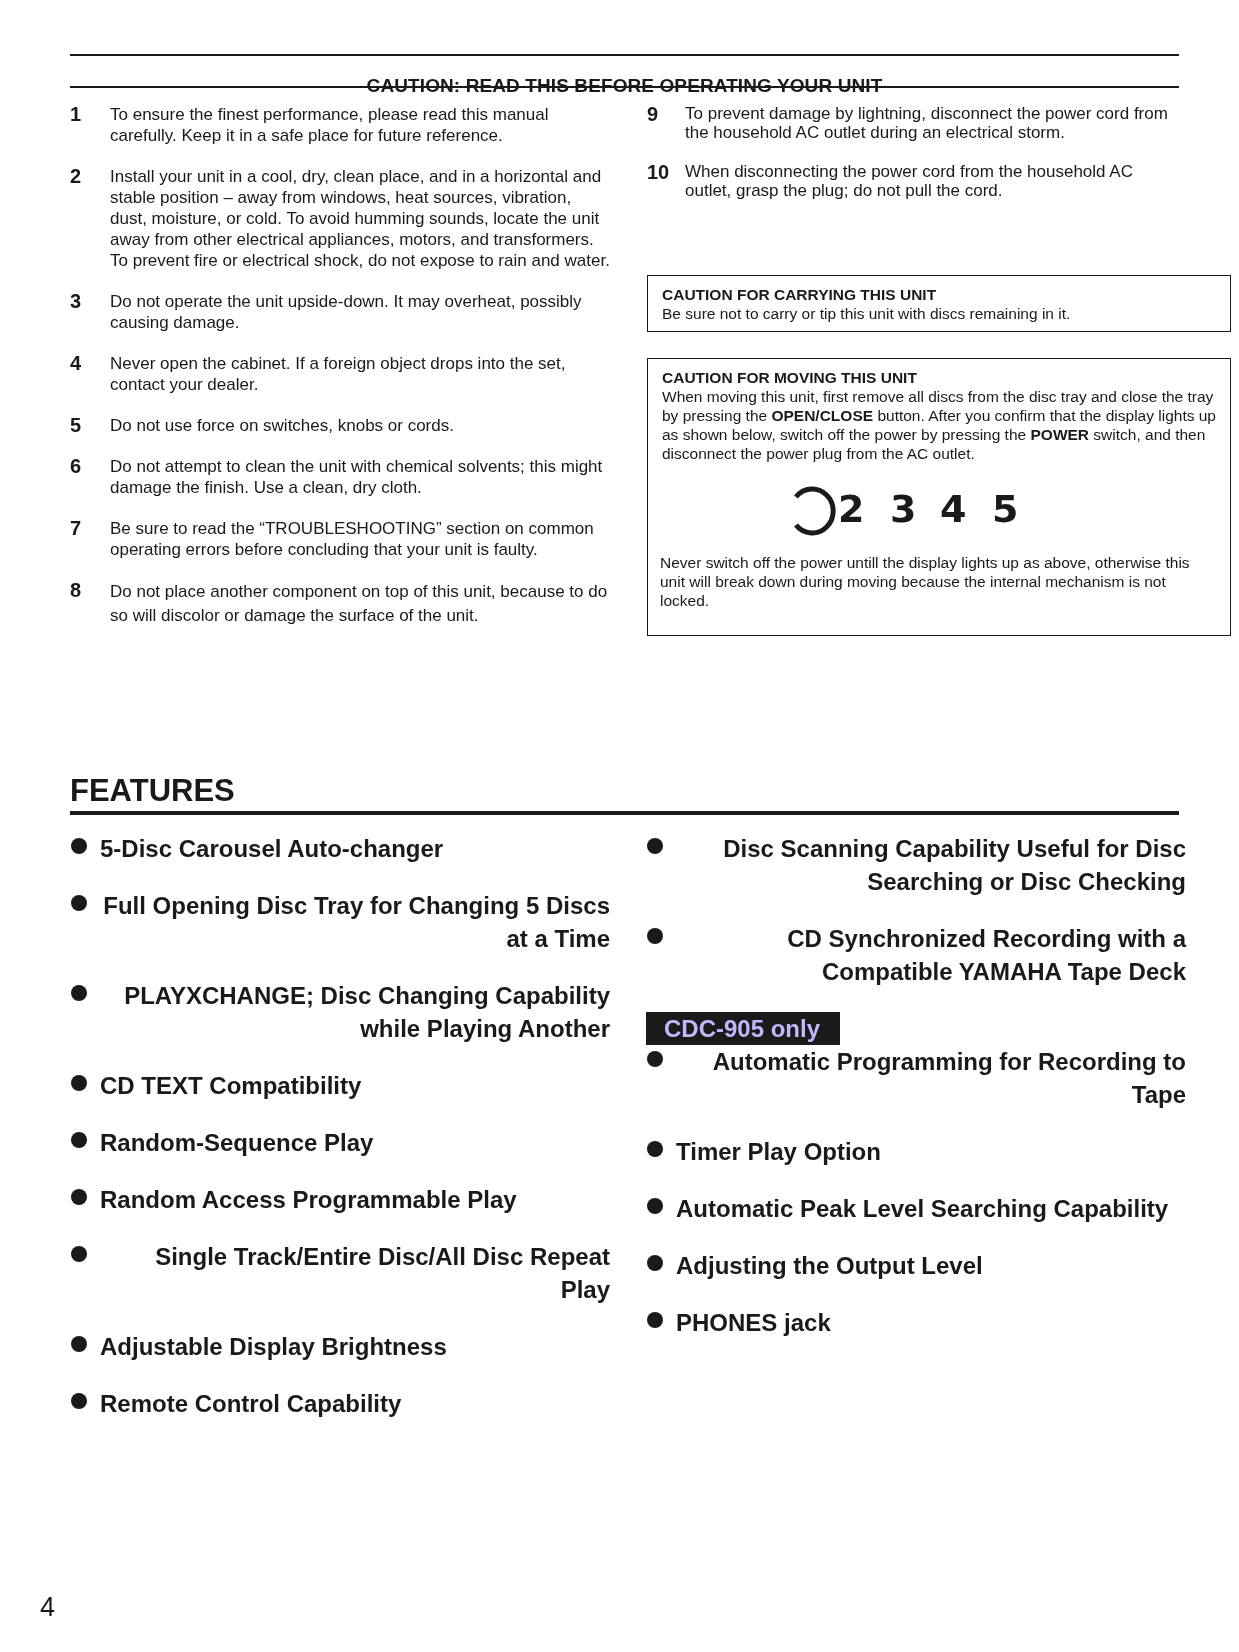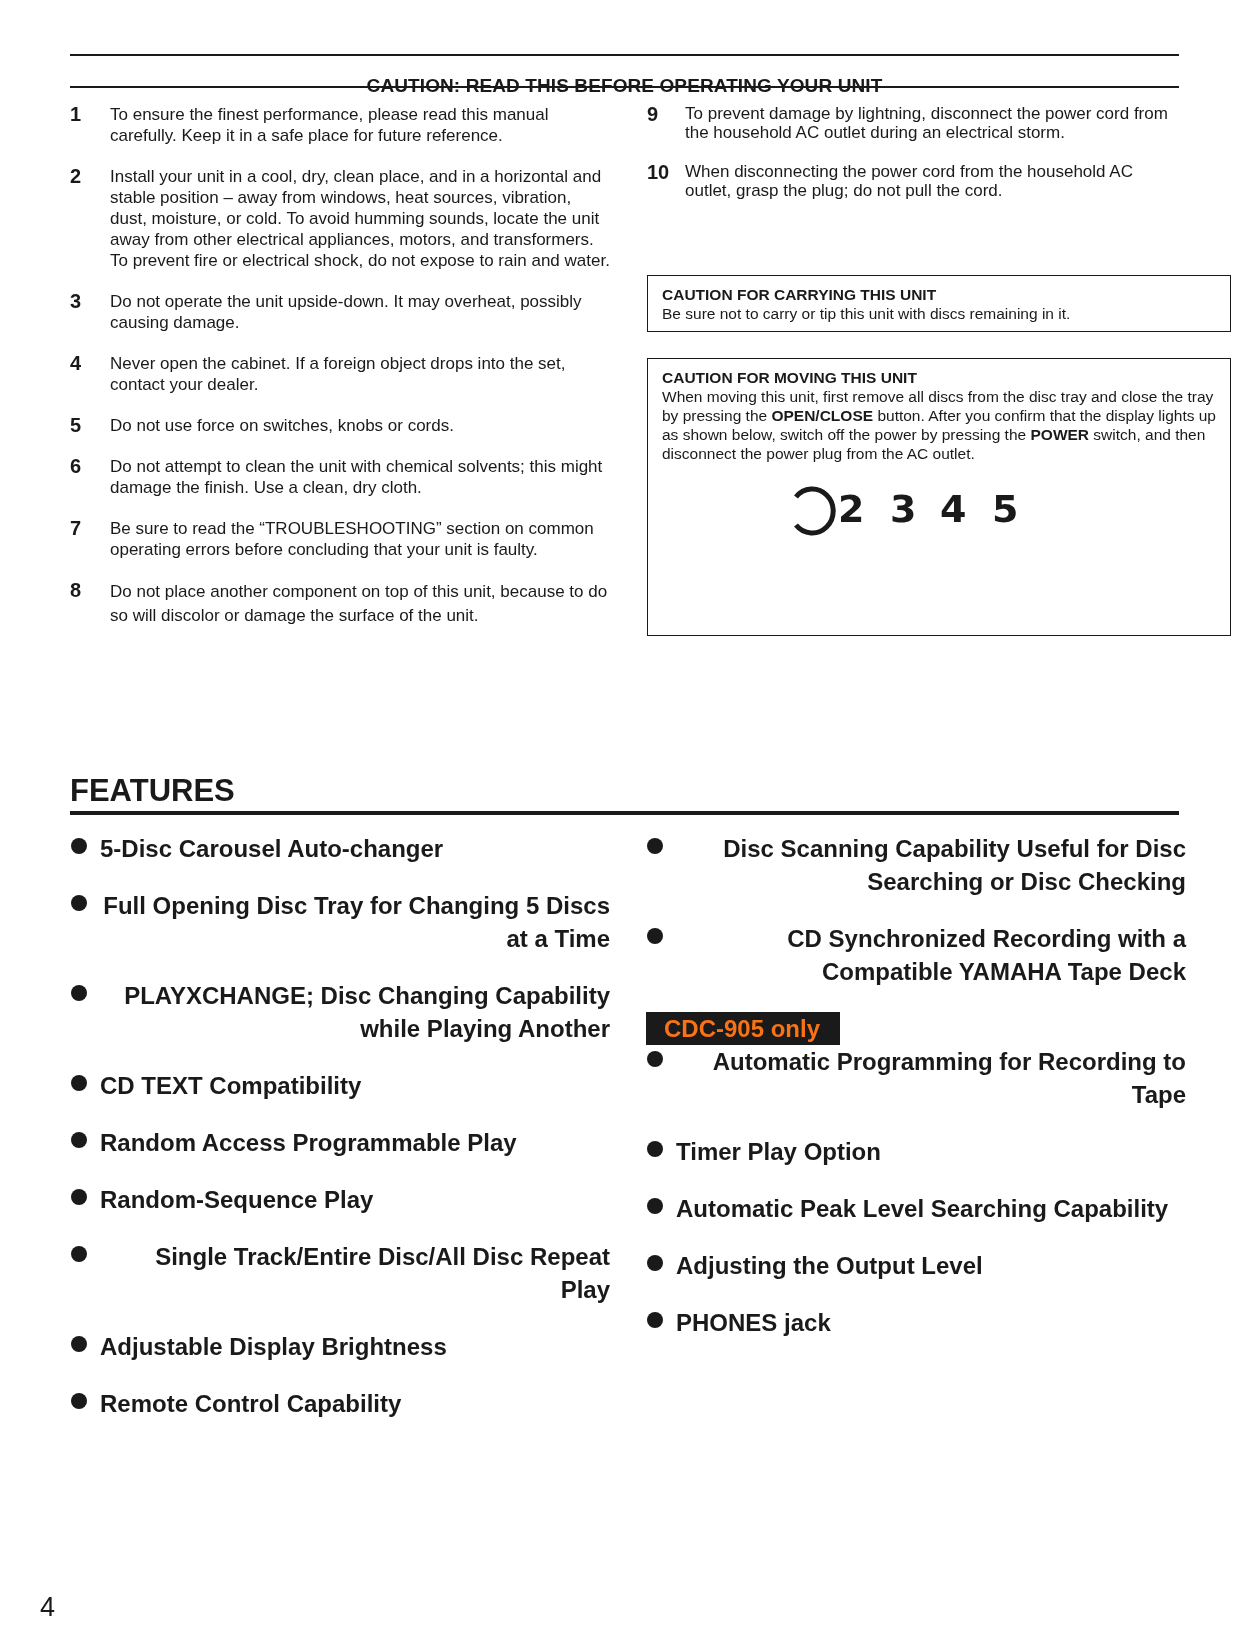--- a/index.html
+++ b/index.html
@@ -42,21 +42,21 @@
     .features-title {
       position: absolute; top: 773px; left: 70px; font-weight: bold; font-size: 31px; text-align: right;
     }
     #features-rule { top: 811px; height: 4px; }
     .fcol { position: absolute; top: 832px; }
     .fcol-left { left: 70px; width: 540px; }
     .fcol-right { left: 646px; width: 540px; }
     .feat { display: flex; font-weight: bold; font-size: 24px; line-height: 33px; margin-bottom: 24px; text-align: right; }
     .bullet { width: 16px; height: 16px; border-radius: 50%; background: #1a1a1a; flex: none; margin: 6px 13px 0 1px; }
     .badge {
-      display: inline-block; background: #1a1a1a; color: #f97316; font-weight: bold;
+      display: inline-block; background: #1a1a1a; color: #c4b5fd; font-weight: bold;
       font-size: 24px; line-height: 33px; padding: 0 20px 0 18px; margin-bottom: 0;
     }
     .page-number { position: absolute; left: 40px; top: 1592px; font-size: 27px; }
   </style>
 </head>
 <body>
 
 <div class="rule" id="top-rule-1"></div>
 <div class="caution-title">CAUTION: READ THIS BEFORE OPERATING YOUR UNIT</div>
 <div class="rule" id="top-rule-2"></div>
@@ -117,20 +117,21 @@
   <div><span>When moving this unit, first remove all discs from the disc tray and close the tray by pressing the </span><b>OPEN/CLOSE</b><span> button. After you confirm that the display lights up as shown below, switch off the power by  pressing the </span><b>POWER</b><span> switch, and then disconnect the power plug from the AC outlet.</span></div>
   <div class="display-row">
     <svg class="disc-ring" viewBox="0 0 50 52">
       <path d="M6 12 A21 22 0 1 1 6 40" fill="none" stroke="#1a1a1a" stroke-width="5"></path>
     </svg>
     <span class="digit" style="left:176px">2</span>
     <span class="digit" style="left:228px">3</span>
     <span class="digit" style="left:278px">4</span>
     <span class="digit" style="left:330px">5</span>
   </div>
+  <div class="note">Never switch off the power untill the display lights up as above, otherwise this unit will break down during moving because the internal mechanism is not locked.</div>
 </div>
 
 <div class="features-title">FEATURES</div>
 <div class="rule" id="features-rule"></div>
 
 <div class="fcol fcol-left">
   <div class="feat">
       <span class="bullet"></span>
       <span>5-Disc Carousel Auto-changer</span>
     </div>
@@ -141,28 +142,28 @@
   <div class="feat">
       <span class="bullet"></span>
       <span>PLAYXCHANGE; Disc Changing Capability while Playing Another</span>
     </div>
   <div class="feat">
       <span class="bullet"></span>
       <span>CD TEXT Compatibility</span>
     </div>
   <div class="feat">
       <span class="bullet"></span>
+      <span>Random-Sequence Play</span>
+    </div>
+  <div class="feat">
+      <span class="bullet"></span>
       <span>Random Access Programmable Play</span>
     </div>
   <div class="feat">
       <span class="bullet"></span>
-      <span>Random-Sequence Play</span>
-    </div>
-  <div class="feat">
-      <span class="bullet"></span>
       <span>Single Track/Entire Disc/All Disc Repeat Play</span>
     </div>
   <div class="feat">
       <span class="bullet"></span>
       <span>Adjustable Display Brightness</span>
     </div>
   <div class="feat">
       <span class="bullet"></span>
       <span>Remote Control Capability</span>
     </div>

